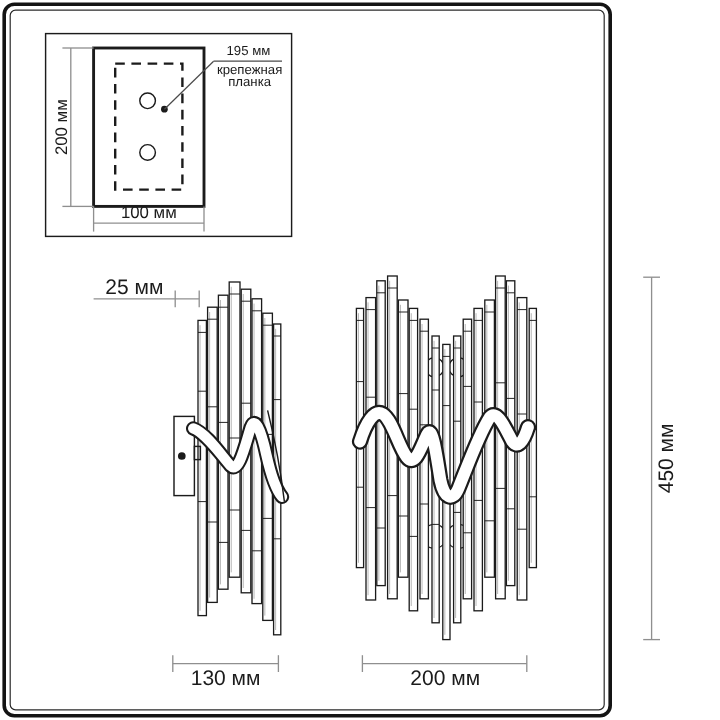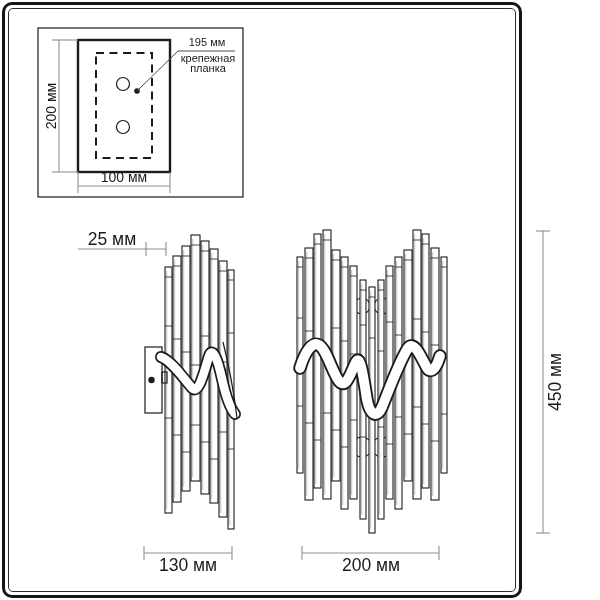--- a/index.html
+++ b/index.html
@@ -1,16 +1,16 @@
 <!DOCTYPE html>
 <html><head>
 <meta charset="utf-8">
 <style>
   html,body{margin:0;padding:0;width:600px;height:600px;background:#ffffff;overflow:hidden;}
-  .canvas{position:relative;width:512px;height:600px;font-family:"Liberation Sans","DejaVu Sans",sans-serif;background:#ffffff;padding-left:12px;}
+  .canvas{position:relative;width:512px;height:600px;font-family:"Liberation Sans","DejaVu Sans",sans-serif;background:#ffffff;}
   .frame-outer{position:absolute;inset:2px;border:3px solid #141414;border-radius:10px;pointer-events:none;}
   .frame-inner{position:absolute;inset:8px;border:1.2px solid #2b2b2b;border-radius:5px;pointer-events:none;}
   svg.diagram{position:absolute;left:0;top:0;width:600px;height:600px;}
   .ln{stroke:#1b1b1b;fill:none;stroke-width:1.2;}
   .thick{stroke-width:2.4;}
   .dashed{stroke:#1b1b1b;fill:none;stroke-width:2;stroke-dasharray:8 5.5;}
   .rod{fill:#ffffff;stroke:#1b1b1b;stroke-width:1.1;}
   .rod-hl{stroke:#9a9a9a;stroke-width:0.6;}
   .rod-joint{stroke:#1b1b1b;stroke-width:0.8;}
   .sphere{fill:#ffffff;stroke:#1b1b1b;stroke-width:1.1;}

